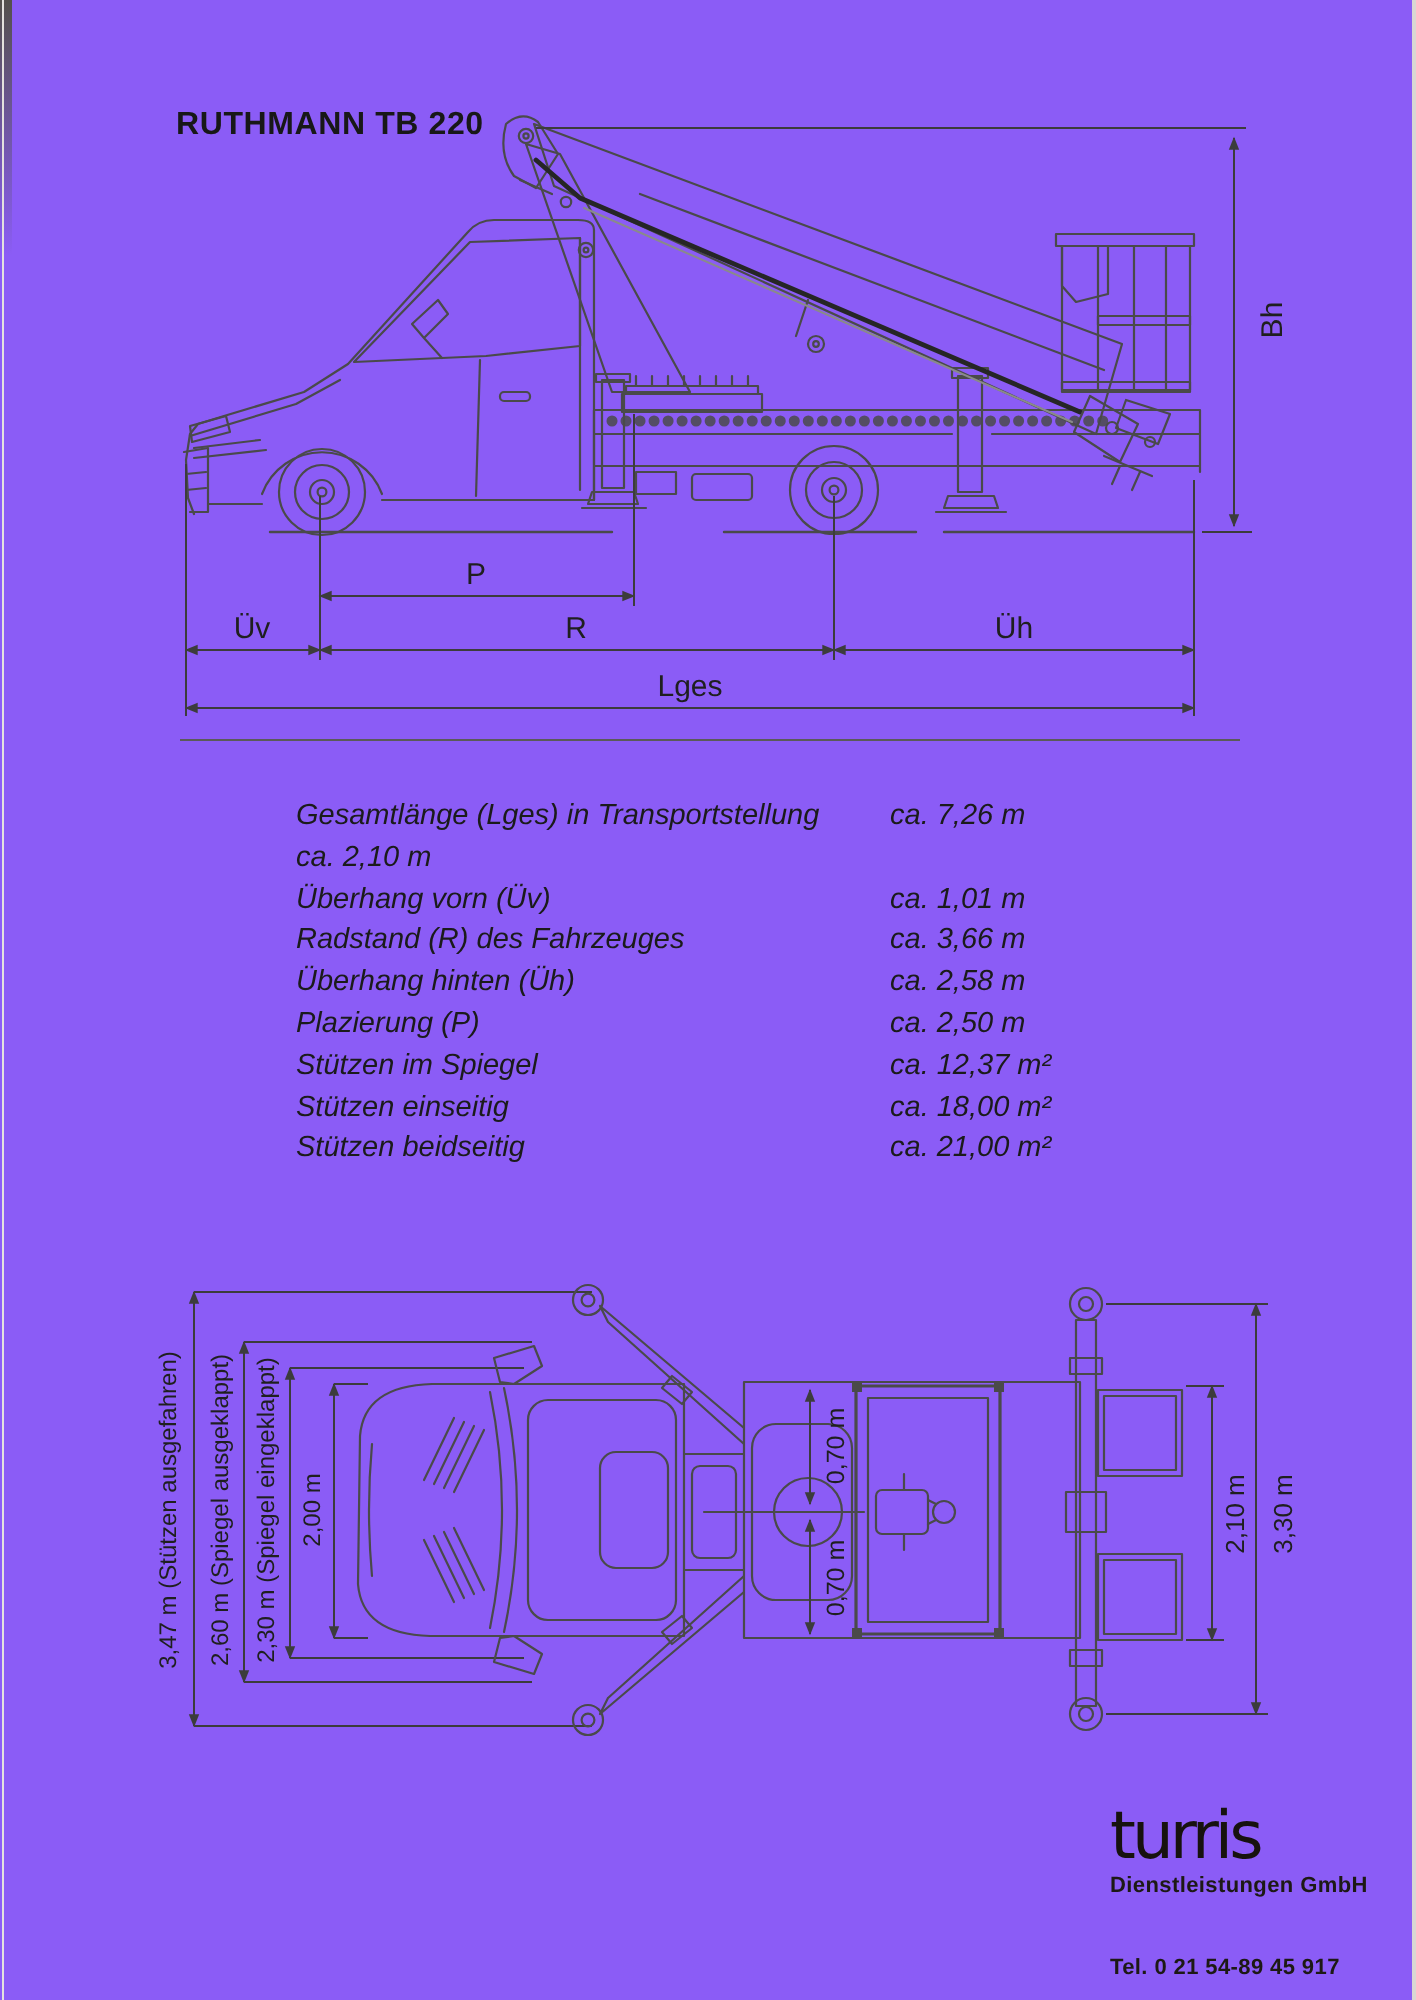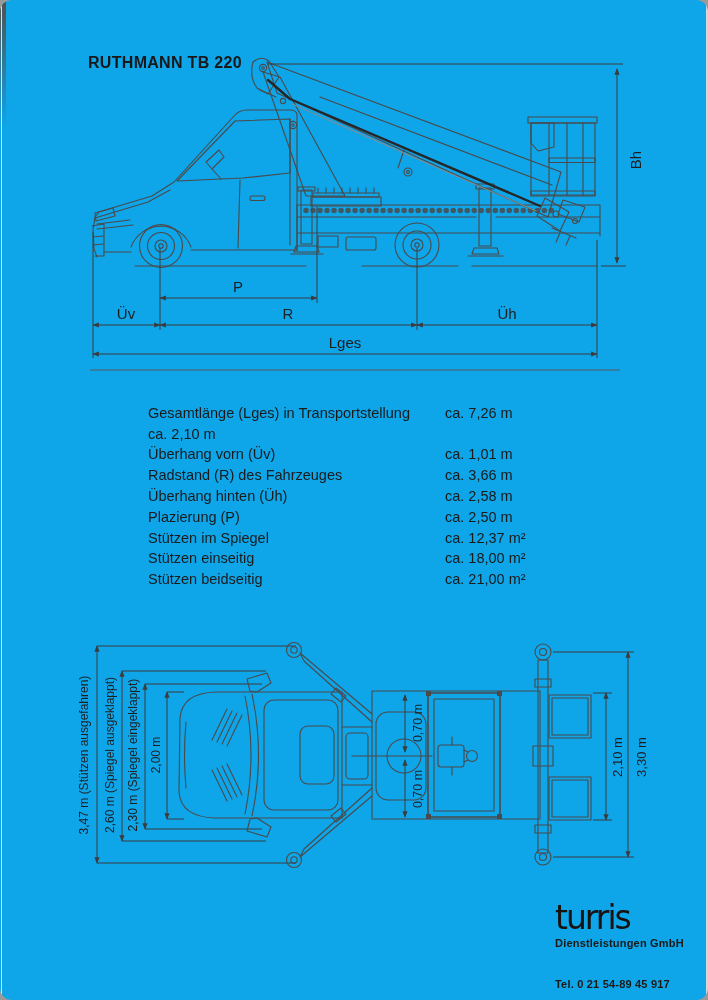--- a/index.html
+++ b/index.html
@@ -1,29 +1,29 @@
 <!DOCTYPE html>
 <html><head>
 <meta charset="utf-8">
 <style>
   html,body{margin:0;padding:0;background:#9a9a9a;}
-  .page{position:relative;width:708px;height:1000px;background:#0ea5e9;overflow:hidden;
-        font-family:"Liberation Sans",sans-serif;margin:0 auto;border-radius:12px;}
+  .page{position:relative;width:708px;height:1000px;background:#8b5cf6;overflow:hidden;
+        font-family:"Liberation Sans",sans-serif;margin:0 auto;}
   .edge-left-top{position:absolute;left:0;top:0;width:6px;height:128px;
         background:linear-gradient(#53504b,rgba(160,158,152,0));}
   .edge-left{position:absolute;left:1px;top:0;width:1px;height:100%;background:#e4e2de;}
   .edge-right{position:absolute;right:0;top:0;width:2px;height:100%;background:#d9d7d3;}
   .title{position:absolute;left:88px;top:54px;font-size:16px;font-weight:bold;
         color:#181818;letter-spacing:.3px;}
   svg{position:absolute;left:0;}
   svg text{font-family:"Liberation Sans",sans-serif;fill:#1f1f1f;}
   #side-view{top:45px;}
   #top-view{top:630px;}
   .specs{position:absolute;left:148px;top:400px;width:440px;}
-  .spec-row{display:flex;height:20.8px;align-items:flex-end;font-size:14.5px;color:#1b1b1b;}
+  .spec-row{display:flex;height:20.8px;align-items:flex-start;font-size:14.5px;color:#1b1b1b;font-style:italic;}
   .spec-label{width:297px;}
   .spec-value{white-space:nowrap;}
   .footer{position:absolute;left:555px;top:901px;width:130px;color:#17120f;}
   .wordmark{font-family:"DejaVu Sans",sans-serif;font-weight:normal;font-size:33px;
         letter-spacing:-2px;line-height:34px;color:#17120f;}
   .footer-company,.footer-phone{font-size:11px;font-weight:bold;line-height:13px;
         color:#1d1915;white-space:nowrap;letter-spacing:.2px;margin-top:28px;}
   .footer-company{margin-top:2px;}
 </style>
 </head>

